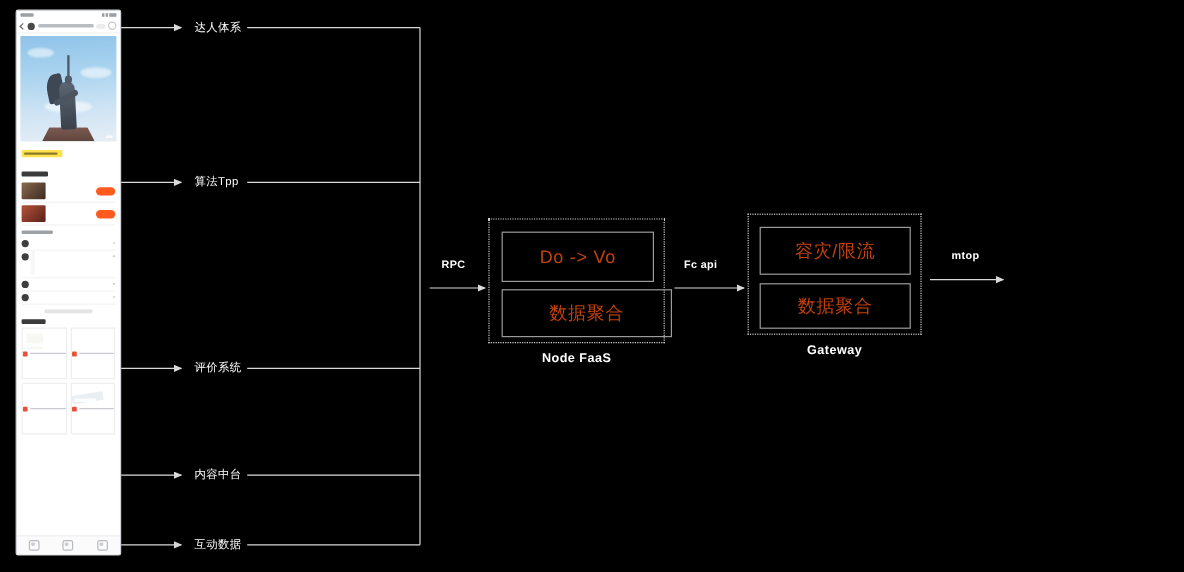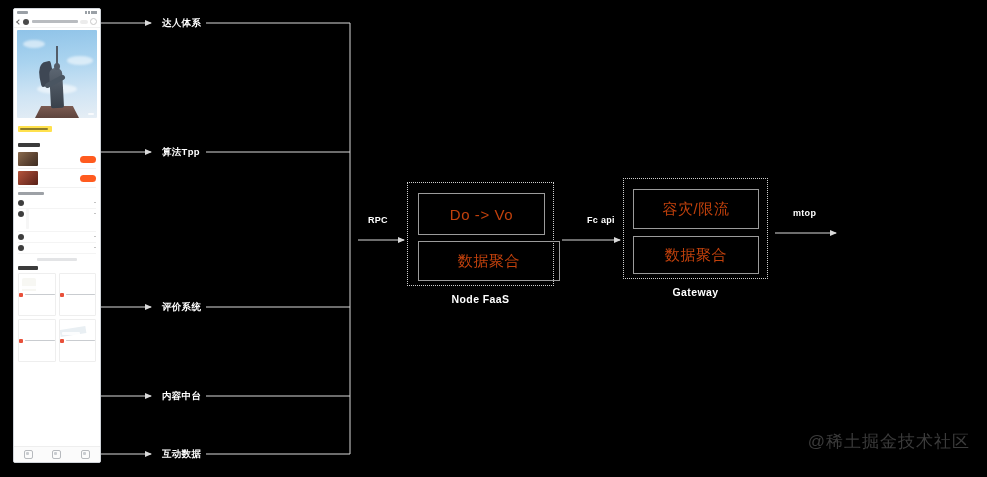--- a/index.html
+++ b/index.html
@@ -110,21 +110,21 @@
   .ph-loadmore{height:3px;width:40px;background:#e3e4e6;border-radius:1px;margin:4px auto 0;}
   .ph-tabbar{position:absolute;left:0;bottom:0;width:100%;height:15px;background:#fbfbfb;
     border-top:1px solid #eee;display:flex;align-items:center;justify-content:space-around;}
   .ph-tabbar .tb{width:7px;height:7px;border:1px solid #b7babe;border-radius:2px;position:relative;}
   .ph-tabbar .tb::after{content:"";position:absolute;left:1px;top:1px;width:3px;height:3px;
     background:#c9ccd0;border-radius:1px;}
 
   
   .svgs{position:absolute;inset:0;width:987px;height:477px;pointer-events:none;}
 
-  .srcLabel{position:absolute;font-size:9.5px;font-weight:bold;color:#fff;white-space:nowrap;
+  .srcLabel{position:absolute;font-size:9.5px;font-weight:normal;color:#fff;white-space:nowrap;
     letter-spacing:.3px;transform:translateY(-50%);}
 
   .grp{position:absolute;border:1px dotted #cfcfcf;box-sizing:border-box;}
   .inner{position:absolute;border:1px solid #9b9b9b;box-sizing:border-box;
     display:flex;align-items:center;justify-content:center;
     font-size:15px;color:#c2410c;letter-spacing:.6px;}
   .grpcap{position:absolute;font-size:10.5px;font-weight:bold;color:#fff;
     letter-spacing:.4px;text-align:center;width:100%;}
   .edgeLabel{position:absolute;font-size:9px;font-weight:bold;color:#fff;letter-spacing:.3px;
     white-space:nowrap;}
@@ -348,31 +348,30 @@
     </g>
   </svg>
 
   <div class="srcLabel" style="left:162px;top:23px;">达人体系</div>
   <div class="srcLabel" style="left:162px;top:152px;">算法Tpp</div>
   <div class="srcLabel" style="left:162px;top:307px;">评价系统</div>
   <div class="srcLabel" style="left:162px;top:396px;">内容中台</div>
   <div class="srcLabel" style="left:162px;top:454px;">互动数据</div>
 
   <div class="edgeLabel" style="left:368px;top:215px;">RPC</div>
-  <div class="edgeLabel" style="left:570px;top:215px;margin-left:17px;">Fc api</div>
+  <div class="edgeLabel" style="left:570px;top:215px;">Fc api</div>
   <div class="edgeLabel" style="left:793px;top:208px;">mtop</div>
 
   <div class="grp" style="left:407px;top:182px;width:147px;height:104px;">
     <div class="inner" style="left:10px;top:10px;width:127px;height:42px;">Do -&gt; Vo</div>
     <div class="inner" style="left:10px;top:58px;width:142px;height:40px;">数据聚合</div>
     <div class="grpcap" style="top:110px;left:0;">Node FaaS</div>
   </div>
 
   <div class="grp" style="left:623px;top:178px;width:145px;height:101px;">
     <div class="inner" style="left:9px;top:10px;width:126px;height:40px;">容灾/限流</div>
     <div class="inner" style="left:9px;top:57px;width:126px;height:38px;">数据聚合</div>
     <div class="grpcap" style="top:107px;left:0;">Gateway</div>
   </div>
 
 
-  <div class="watermark">@稀土掘金技术社区</div>
 
 </div>
 
 </body></html>

